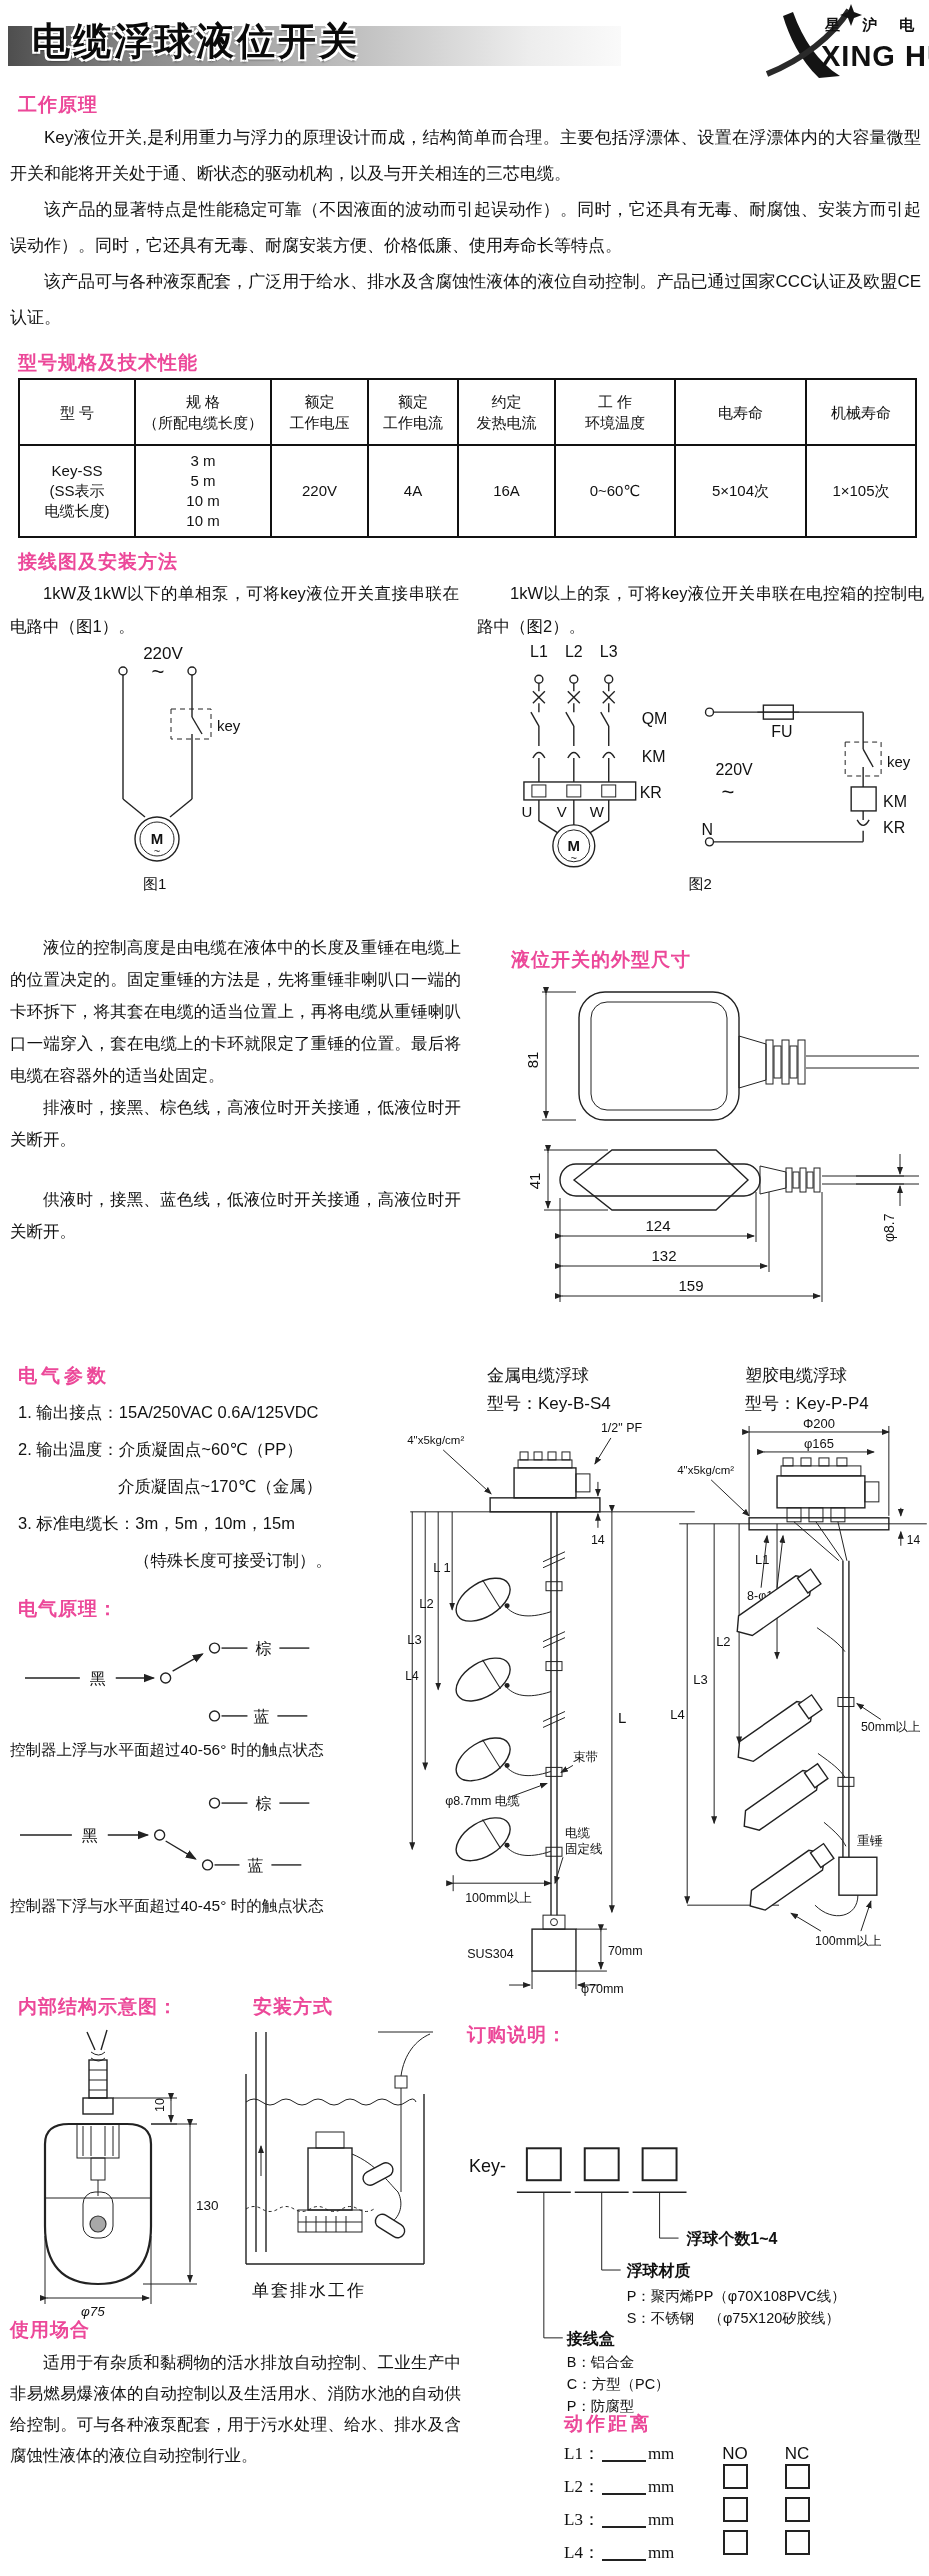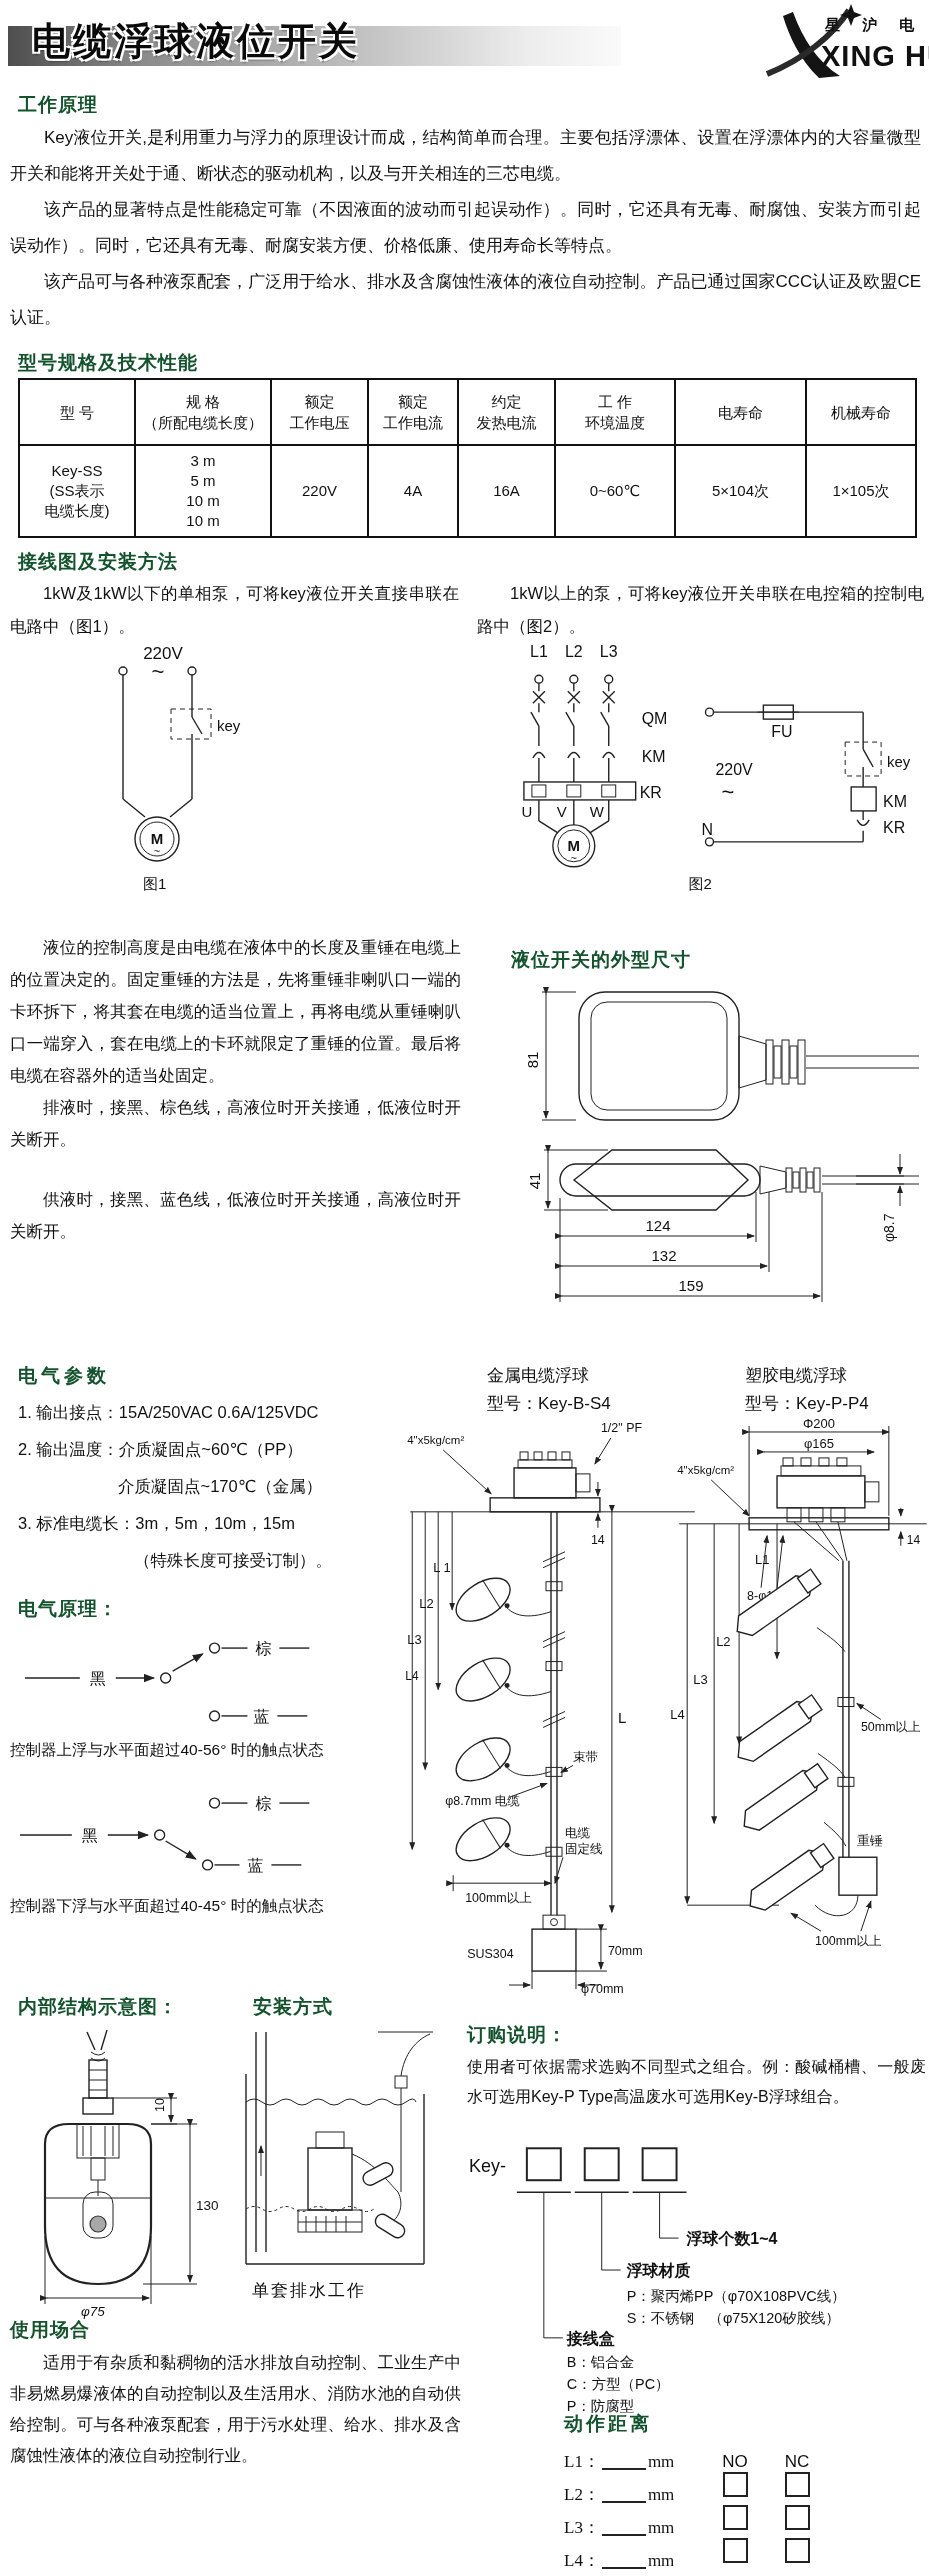--- a/index.html
+++ b/index.html
@@ -1,19 +1,19 @@
 <!DOCTYPE html>
 <html><head>
 <meta charset="utf-8">
 <style>
   html,body{margin:0;padding:0;background:#fff;}
   body{font-family:"Liberation Sans","DejaVu Sans",sans-serif;color:#111;}
   .page{position:relative;width:930px;height:2576px;background:#fff;overflow:hidden;}
   .abs{position:absolute;}
-  .h1{font-size:19px;font-weight:700;color:#14532d;letter-spacing:1px;}
+  .h1{font-size:19px;font-weight:700;color:#ec4899;letter-spacing:1px;}
   .body-text p{margin:0;text-indent:2em;text-align:justify;}
   .wp{font-size:17px;line-height:36px;}
   .wtxt{font-size:16.5px;line-height:33px;}
   .lvl{font-size:16.5px;line-height:32px;}
   .cap{font-size:15.5px;color:#111;}
   .title-bar{left:8px;top:26px;width:613px;height:40px;
     background:linear-gradient(90deg,#4e4e4e 0%,#8b8b8b 22%,#bdbdbd 55%,#ededed 85%,#fafafa 100%);}
   .title-text{position:absolute;left:24px;top:-10px;font-size:38px;font-weight:900;letter-spacing:3px;color:#0a0a0a;
     text-shadow:-2px -2px 0 #fff,2px -2px 0 #fff,-2px 2px 0 #fff,2px 2px 0 #fff,0 3px 2px rgba(0,0,0,.35);font-family:Liberation Mono, monospace;}
   table.spec{border-collapse:collapse;table-layout:fixed;width:896px;background:#fff;}
@@ -583,21 +583,20 @@
         <rect x="136" y="195" width="32" height="14" rx="7" class="fillw"></rect>
       </g>
     <line x1="163" y1="64" x2="163" y2="168" class="lnt"></line>
     <rect x="157" y="52" width="12" height="12" class="lnt" fill="#fff"></rect>
     <path d="M163,52 C166,30 178,16 192,10" class="lnt"></path>
     <line x1="140" y1="8" x2="195" y2="8" class="lnt"></line>
   </svg>
   <div class="abs" style="left:252px;top:2279px;font-size:17px;letter-spacing:2px">单套排水工作</div>
 
   <div class="abs h1" style="left:467px;top:2022px">订购说明：</div>
-  <div class="abs" style="left:467px;top:2052px;width:459px;font-size:16px;line-height:30px;text-align:justify">使用者可依据需求选购不同型式之组合。例：酸碱桶槽、一般废水可选用Key-P Type高温废水可选用Key-B浮球组合。</div>
   <svg class="abs" style="left:467px;top:2140px" width="459" height="280" viewBox="0 0 460 280">
     <text x="2" y="32" font-size="18">Key-</text>
     <rect x="60" y="8" width="34" height="32" fill="#fff" stroke="#222" stroke-width="2"></rect>
     <rect x="118" y="8" width="34" height="32" fill="#fff" stroke="#222" stroke-width="2"></rect>
     <rect x="176" y="8" width="34" height="32" fill="#fff" stroke="#222" stroke-width="2"></rect>
     <line x1="50" y1="52" x2="104" y2="52" class="ln"></line>
     <line x1="108" y1="52" x2="162" y2="52" class="ln"></line>
     <line x1="166" y1="52" x2="220" y2="52" class="ln"></line>
     <line x1="77" y1="52" x2="77" y2="198" class="lnt"></line>
       <line x1="77" y1="198" x2="96" y2="198" class="lnt"></line>
@@ -614,21 +613,21 @@
     <text x="100" y="249" font-size="14.5">C：方型（PC）</text>
     <text x="100" y="271" font-size="14.5">P：防腐型</text>
   </svg>
 
   <div class="abs h1" style="left:10px;top:2317px">使用场合</div>
   <div class="abs body-text" style="left:10px;top:2347px;width:451px;font-size:16.5px;line-height:31px">
     <p>适用于有杂质和黏稠物的活水排放自动控制、工业生产中非易燃易爆液体的自动控制以及生活用水、消防水池的自动供给控制。可与各种液泵配套，用于污水处理、给水、排水及含腐蚀性液体的液位自动控制行业。</p>
   </div>
 
   <div class="abs" style="left:564px;top:2411px;width:360px">
-    <div class="h1" style="letter-spacing:3px;margin-bottom:8px">动作距离</div>
+    <div class="h1" style="letter-spacing:3px;">动作距离</div>
     <div class="ad-row">
       <span class="ad-label">
           <span>L1：</span>
           <span class="blank"></span>
           <span>mm</span>
         </span>
       <span class="hdr-no">NO</span>
       <span class="hdr-no">NC</span>
     </div>
     <div class="ad-row">

